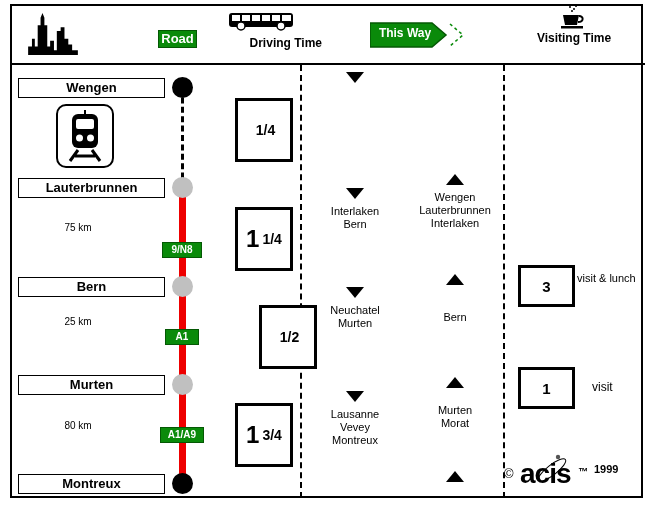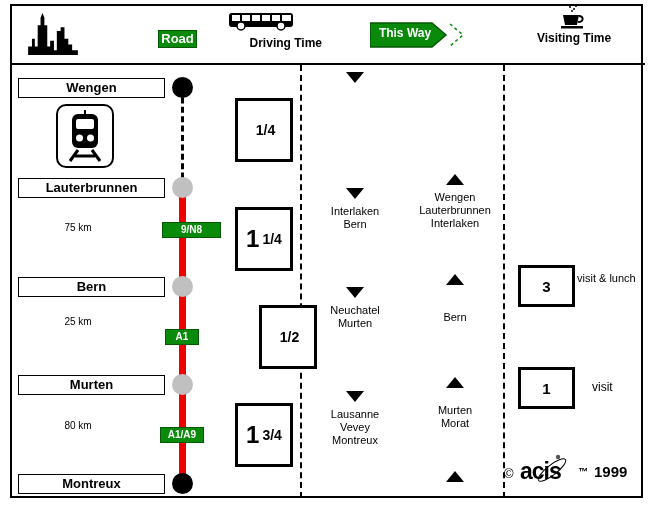--- a/index.html
+++ b/index.html
@@ -53,23 +53,23 @@
   .col-up{left:395px;}
   
   .vbox{
     left:518px;width:57px;height:42px;border:3px solid #000;box-sizing:border-box;background:#fff;
     display:flex;align-items:center;justify-content:center;font-weight:bold;font-size:15px;
   }
   .vlabel{font-size:11px;}
   
   .footer{left:502px;top:458px;width:142px;height:36px;}
   .footer .copy{position:absolute;left:2px;top:8px;font-size:13px;}
-  .footer .brand{position:absolute;left:18px;top:0px;font-size:23px;font-weight:bold;letter-spacing:-1px;}
+  .footer .brand{position:absolute;left:18px;top:0px;font-size:28px;font-weight:bold;letter-spacing:-1px;}
   .footer .tm{position:absolute;left:76px;top:8px;font-size:10px;font-weight:bold;}
-  .footer .year{position:absolute;left:92px;top:5px;font-size:15px;font-weight:bold;}
+  .footer .year{position:absolute;left:92px;top:5px;font-size:11px;font-weight:bold;}
   .footer svg{position:absolute;left:28px;top:-12px;}
 </style>
 </head>
 <body>
 
 <div class="canvas">
 
   <div class="abs frame"></div>
   <div class="abs hsep"></div>
   <div class="abs vdash" style="left:300px;"></div>
@@ -120,21 +120,21 @@
 
   <div class="abs rail-dash"></div>
   <div class="abs red-line"></div>
 
   <div class="abs node black" style="top:77px;"></div>
   <div class="abs node gray" style="top:177px;"></div>
   <div class="abs node gray" style="top:276px;"></div>
   <div class="abs node gray" style="top:374px;"></div>
   <div class="abs node black" style="top:473px;"></div>
 
-  <div class="abs route-badge" style="left:162px;top:222px;width:59px;">9/N8</div>
+  <div class="abs route-badge" style="left:162px;top:242px;width:40px;">9/N8</div>
   <div class="abs route-badge" style="left:165px;top:329px;width:34px;">A1</div>
   <div class="abs route-badge" style="left:160px;top:427px;width:44px;">A1/A9</div>
 
   <div class="abs station" style="top:78px;">Wengen</div>
   <div class="abs station" style="top:178px;">Lauterbrunnen</div>
   <div class="abs station" style="top:277px;">Bern</div>
   <div class="abs station" style="top:375px;">Murten</div>
   <div class="abs station" style="top:474px;">Montreux</div>
 
   <div class="abs trainbox">

